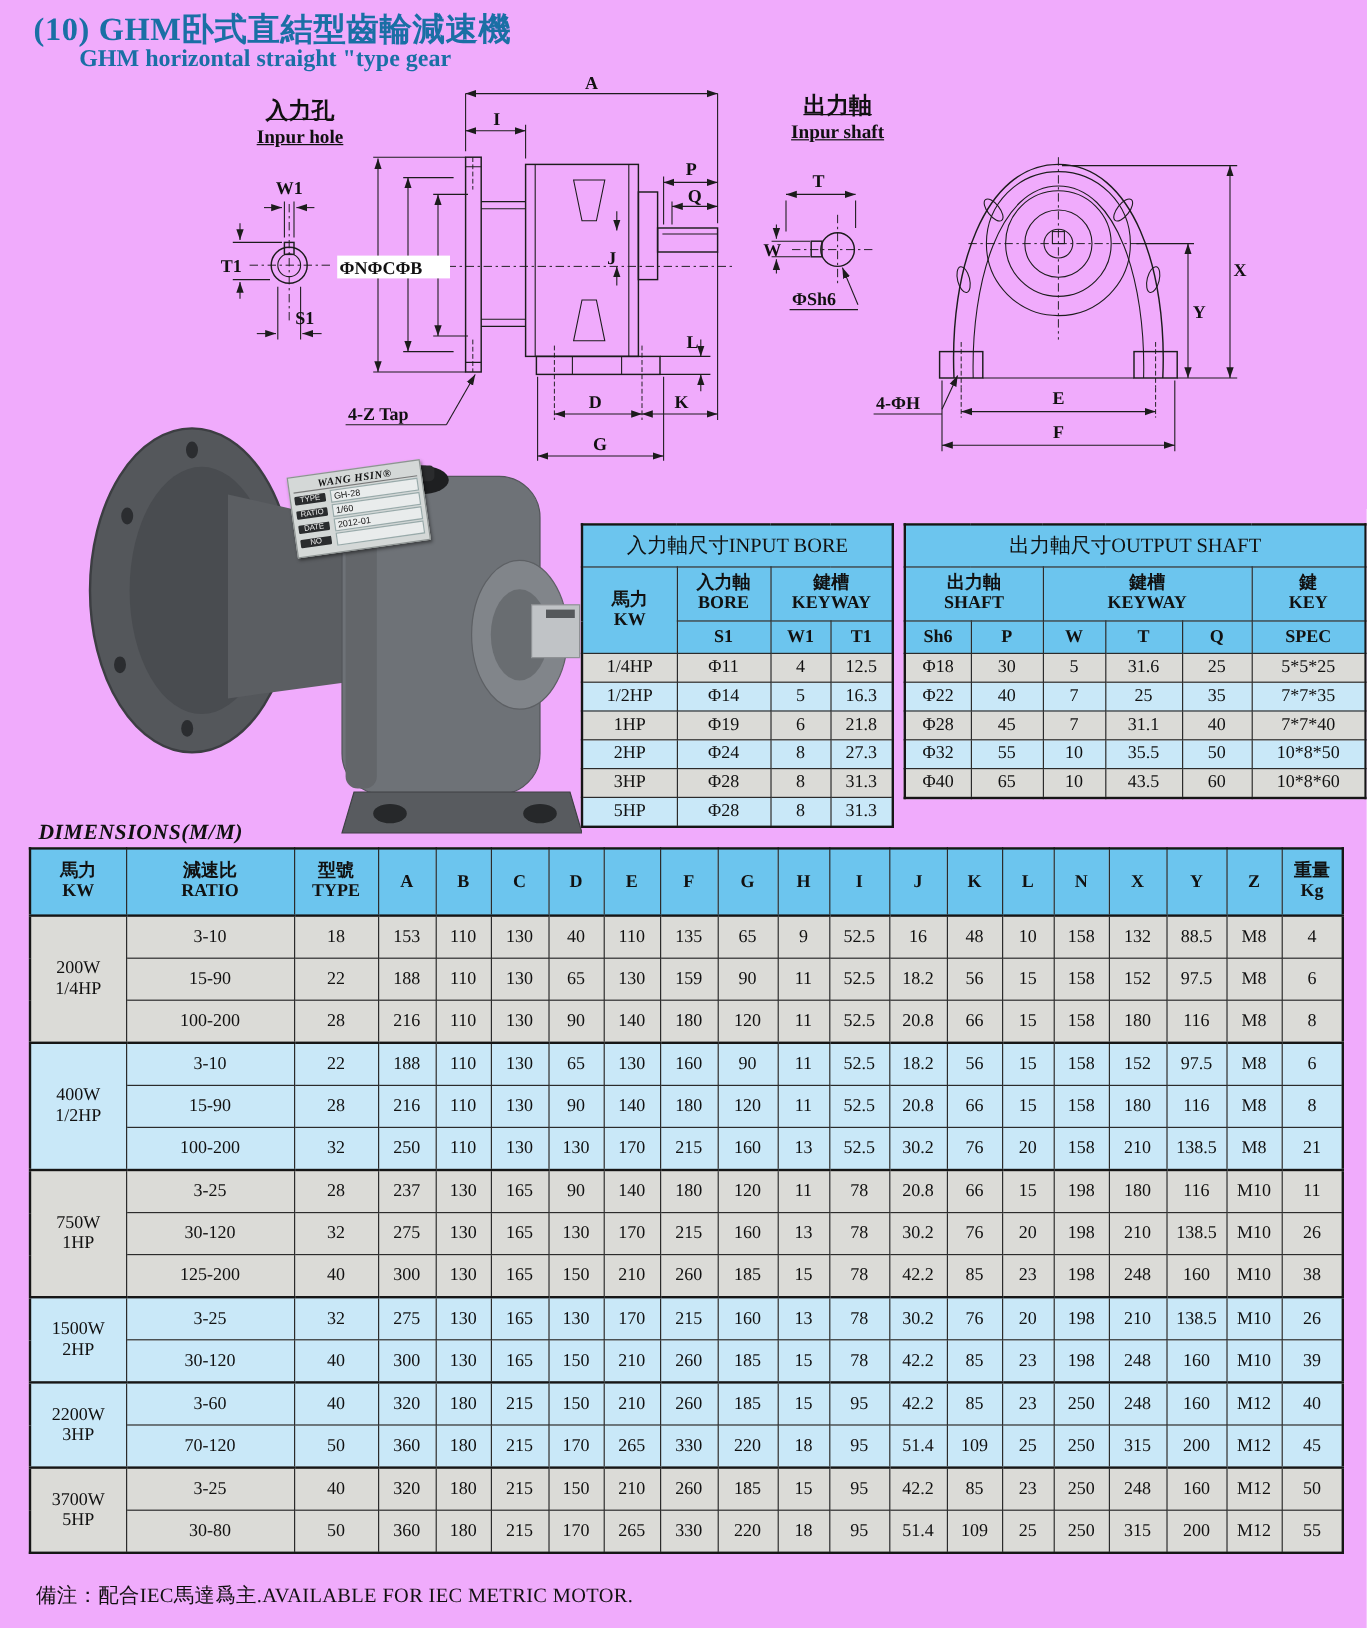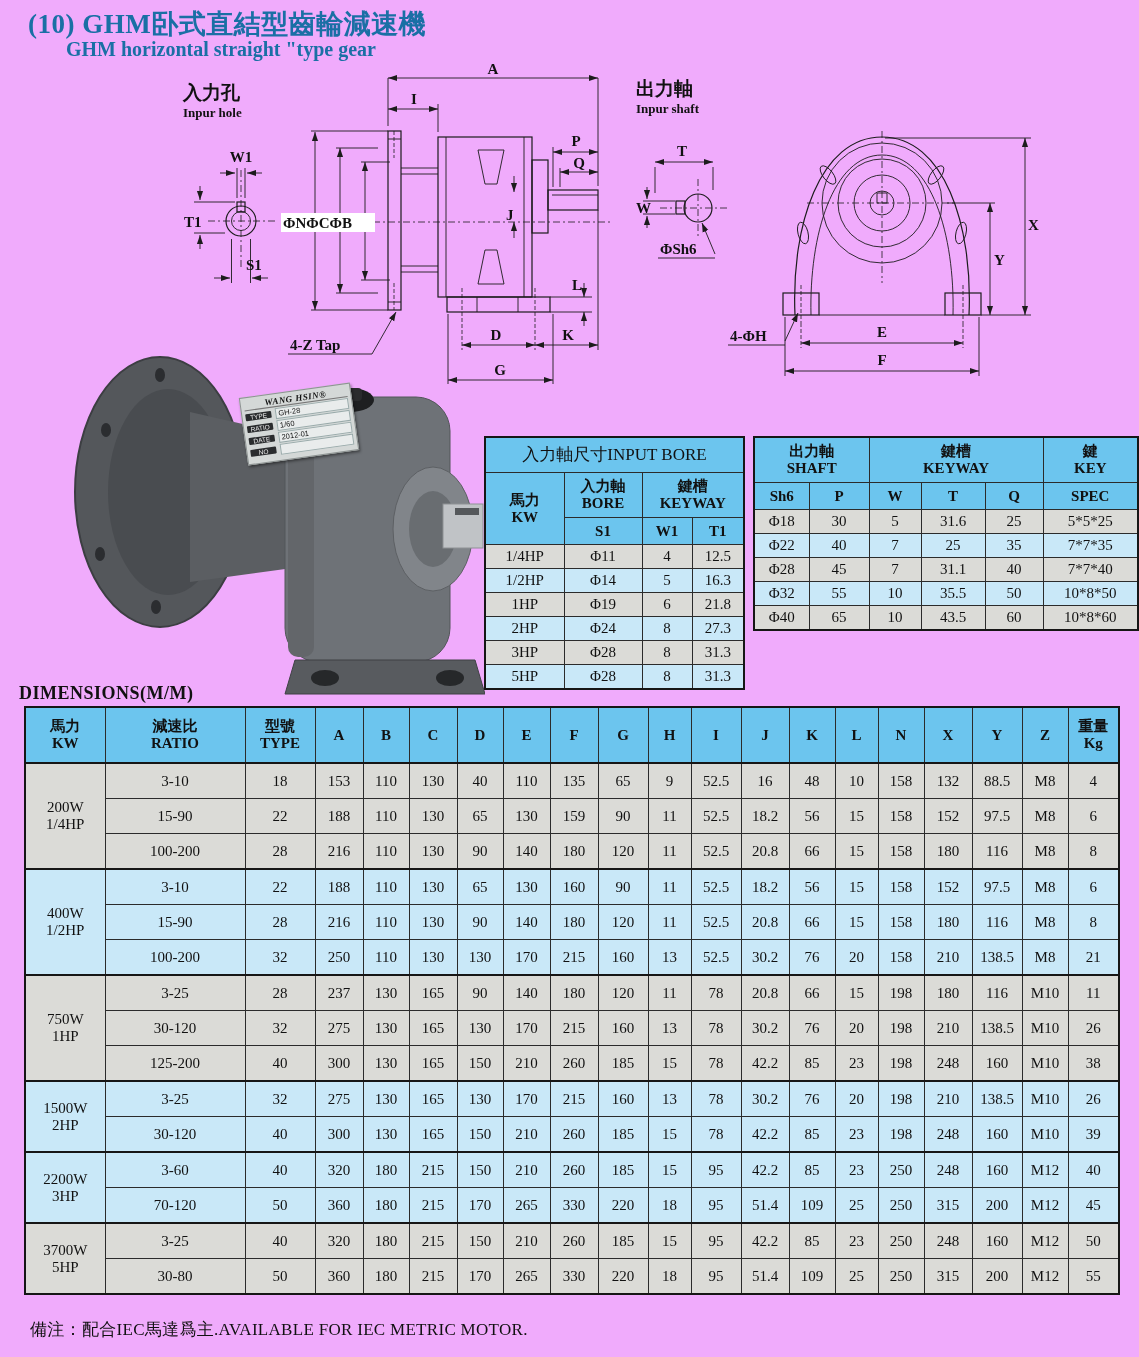--- a/index.html
+++ b/index.html
@@ -3,23 +3,23 @@
 <meta charset="utf-8">
 <style>
   html,body{margin:0;padding:0;background:#fff;}
   #page{position:relative;width:1139px;height:1357px;background:#f0abfc;
         font-family:"Liberation Serif",serif;color:#111;overflow:hidden;}
   .abs{position:absolute;}
   
   .title{left:28px;top:6px;font-size:27px;font-weight:bold;color:#1a6fa5;letter-spacing:.5px;}
   .subtitle{left:66px;top:38px;font-size:20px;font-weight:bold;color:#1a6fa5;}
   
-  .diaTitle{text-align:left;font-weight:bold;color:#111;line-height:1.2;}
+  .diaTitle{text-align:center;font-weight:bold;color:#111;line-height:1.2;text-decoration:underline;}
   .diaTitle .zh{font-size:19px;}
-  .diaTitle .en{font-size:13px;}
+  .diaTitle .en{font-size:16px;}
   svg{display:block;}
   .ln{stroke:#1c1c1c;stroke-width:1.2;fill:none;}
   .thin{stroke:#1c1c1c;stroke-width:.9;fill:none;}
   .cl{stroke:#1c1c1c;stroke-width:.8;fill:none;stroke-dasharray:7 3 2 3;}
   .bolt{stroke:#1c1c1c;stroke-width:.8;fill:none;stroke-dasharray:4 2;}
   .dl{font-family:"Liberation Serif",serif;font-size:15px;font-weight:bold;fill:#111;}
   
   table.spec{border-collapse:collapse;table-layout:fixed;border:2px solid #161616;background:#fff;}
   table.spec td{border:1px solid #2b2b2b;text-align:center;vertical-align:middle;padding:0;line-height:1.12;}
   table.spec td.tt{background:#6cc5ee;font-weight:normal;font-size:17px;height:34px;}
@@ -27,21 +27,21 @@
   table.spec td.sub{height:26px;}
   table.spec td.dc{font-size:15px;height:23px;}
   tr.rg td{background:#dbdbd7;}
   tr.rb td{background:#c9e8f8;}
   table.spec tr.hrow td{height:44px;}
   
   #dimsT td.mh{height:54px;font-size:15px;}
   #dimsT td.dc{height:34px;font-size:15px;}
   #dimsT td.pw{font-size:15px;}
   #dimsT tr.gs td{border-top:2px solid #161616;}
-  .dimLabel{left:19px;top:683px;font-size:18px;font-weight:bold;letter-spacing:.5px;}
+  .dimLabel{left:32px;top:683px;font-size:18px;font-weight:bold;letter-spacing:.5px;font-style:italic;}
   .footer{left:30px;top:1318px;font-size:17px;letter-spacing:.3px;}
   
   .plate{left:243px;top:390px;width:112px;height:68px;background:#d4d8d7;border:1px solid #8d9392;
          transform:rotate(-8deg);box-shadow:1px 2px 3px rgba(0,0,0,.45);padding:2px 3px;box-sizing:border-box;}
   .plate .brand{font-size:9px;font-weight:bold;font-style:italic;text-align:center;letter-spacing:.5px;
                 border-bottom:1px solid #777;}
   .plate .prow{display:flex;align-items:center;height:11px;margin-top:1px;}
   .plate .pk{background:#2a2c2e;color:#eee;font-size:6.5px;width:26px;text-align:center;
              font-family:"Liberation Sans",sans-serif;border-radius:1px;}
   .plate .pv{font-size:7.5px;margin-left:4px;font-family:"Liberation Sans",sans-serif;
@@ -370,20 +370,23 @@
   <table class="spec abs" style="left:753px;top:436px;width:384px;">
     <colgroup>
         <col style="width:55px">
         <col style="width:60px">
         <col style="width:52px">
         <col style="width:64px">
         <col style="width:58px">
         <col style="width:95px">
       </colgroup>
     <tbody>
+        <tr>
+          <td class="tt" colspan="6">出力軸尺寸OUTPUT SHAFT</td>
+        </tr>
         <tr class="hrow">
           <td class="hd" colspan="2">
             <div>出力軸</div>
             <div>SHAFT</div>
           </td>
           <td class="hd" colspan="3">
             <div>鍵槽</div>
             <div>KEYWAY</div>
           </td>
           <td class="hd">

